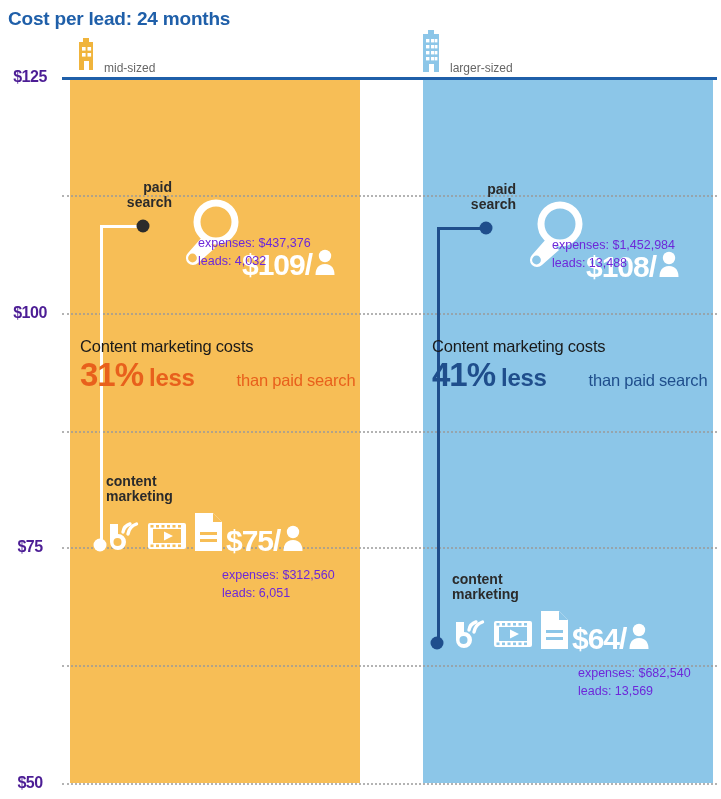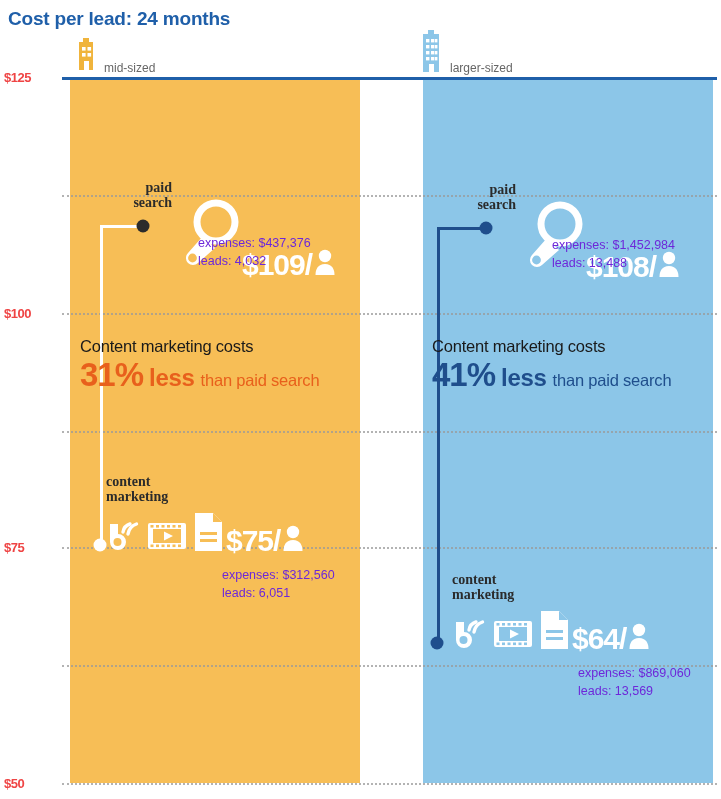--- a/index.html
+++ b/index.html
@@ -23,25 +23,25 @@
     font-weight: bold;
     color: #1F5FA9;
     letter-spacing: -0.2px;
     white-space: nowrap;
   }
 
   
   .axis-label {
     position: absolute;
     left: 4px;
-    font-size: 13px;
-    font-weight: bold;
-    color: #ef4444;
+    font-size: 16px;
+    font-weight: bold;
+    color: #4c1d95;
     width: 52px;
-    text-align: left;
+    text-align: center;
     transform: translateY(-50%);
     letter-spacing: -0.5px;
   }
   .gridline {
     position: absolute;
     left: 62px;
     right: 4px;
     height: 0;
     border-top: 2px dotted #9a9a9a;
     opacity: 0.75;
@@ -103,21 +103,20 @@
   .dot.larger-dark { background: #1F4E8C; }
 
   
   .cat-label {
     position: absolute;
     font-size: 14px;
     font-weight: bold;
     color: #2b2b2b;
     line-height: 1.08;
     white-space: pre-line;
-    font-family: Liberation Serif, serif;
   }
   .cat-label.right-aligned { text-align: right; }
 
   
   .value-row {
     position: absolute;
     display: flex;
     align-items: flex-end;
     gap: 2px;
   }
@@ -159,20 +158,21 @@
     line-height: 1;
   }
   .callout-less {
     font-size: 24px;
     font-weight: bold;
     letter-spacing: -0.3px;
   }
   .callout-tail {
     font-size: 16.5px;
     letter-spacing: -0.2px;
+    margin-left: 36px;
   }
   .callout.mid    .callout-pct,
   .callout.mid    .callout-less,
   .callout.mid    .callout-tail  { color: #E8601C; }
   .callout.larger .callout-pct,
   .callout.larger .callout-less,
   .callout.larger .callout-tail  { color: #1F4E8C; }
 
   
   .icon { display: inline-block; vertical-align: bottom; }
@@ -420,17 +420,17 @@
     <span class="value-amount">$64/</span>
     <span class="icon">
       <svg width="22" height="28" viewBox="0 0 22 28">
         <circle cx="11" cy="8" r="6.2" fill="#ffffff"></circle>
         <path d="M11 16 C4 16 1.5 21 1.5 27 L20.5 27 C20.5 21 18 16 11 16 Z" fill="#ffffff"></path>
       </svg>
     </span>
   </div>
 
   <div class="detail-block" style="left:578px; top:664px;">
-    <div>expenses: $869,060</div>
+    <div>expenses: $682,540</div>
     <div>leads: 13,569</div>
   </div>
 
 </div>
 
 </body></html>

